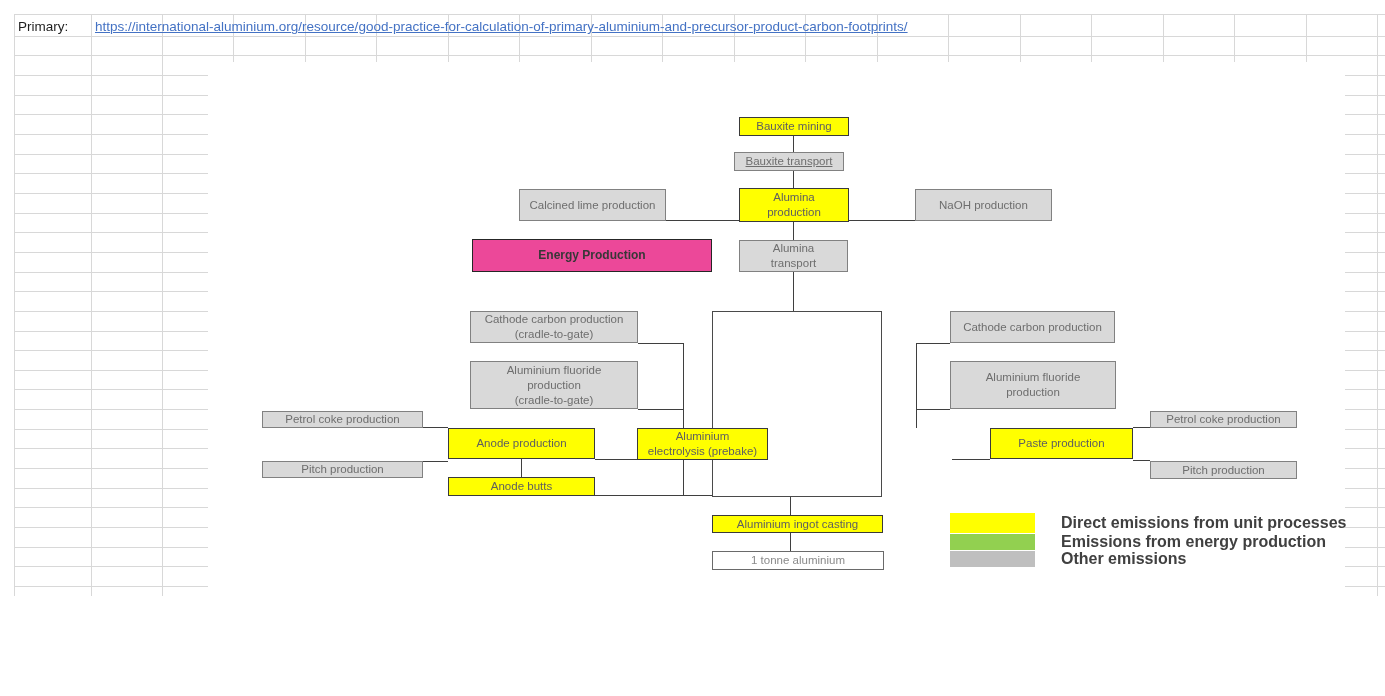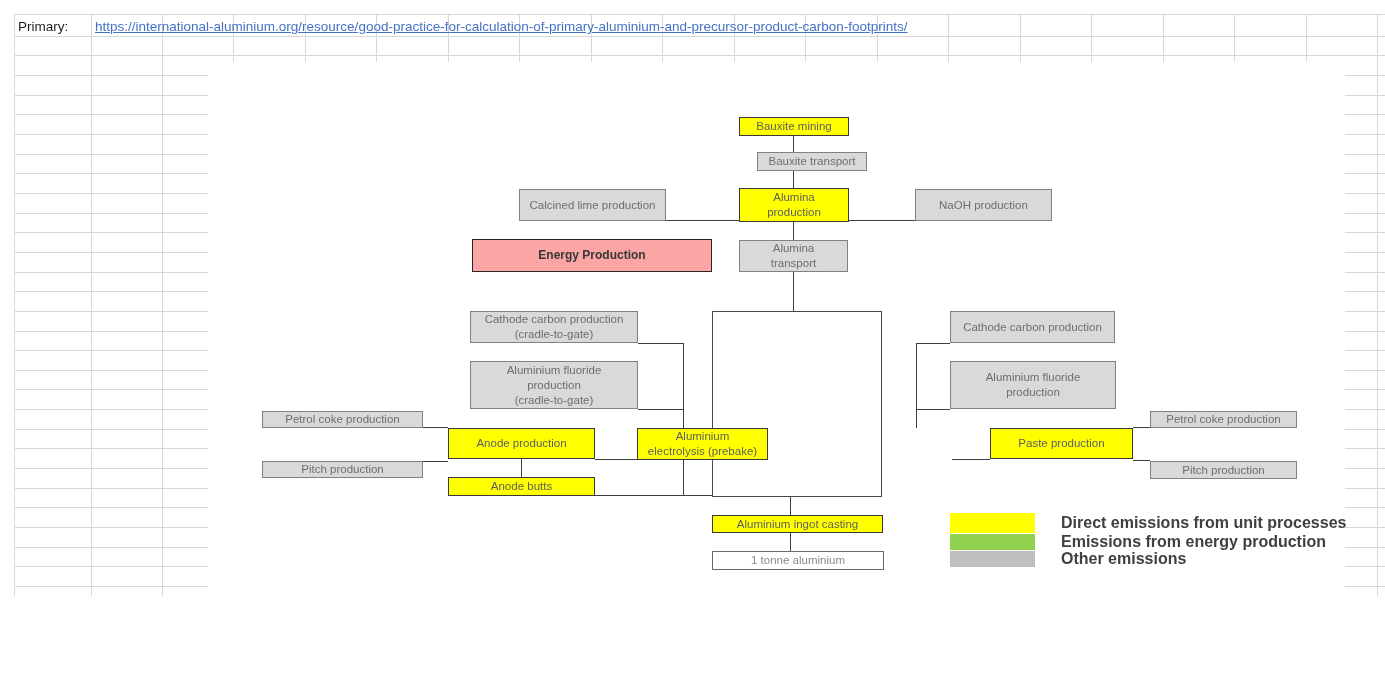--- a/index.html
+++ b/index.html
@@ -10,21 +10,21 @@
   #url-link{color:#4472C4;text-decoration:underline;cursor:pointer;}
   #image-area{position:absolute;left:208px;top:62px;width:1137px;height:562px;background:#ffffff;}
   #flowchart{position:absolute;left:0;top:0;width:1385px;height:696px;}
   .chart-title{position:absolute;left:262px;top:79px;font-size:16px;font-weight:bold;
                color:#595959;letter-spacing:0.3px;white-space:nowrap;}
   .fbox{position:absolute;box-sizing:border-box;display:flex;flex-direction:column;
         justify-content:center;align-items:center;text-align:center;
         font-size:11.5px;line-height:15px;color:#5f5f5f;white-space:nowrap;}
   .fbox.yellow{background:#FFFF00;border:1px solid #3a3a3a;}
   .fbox.gray{background:#D9D9D9;border:1px solid #818181;color:#6e6e6e;}
-  .fbox.green{background:#fca5a5;border:1px solid #262626;font-weight:bold;color:#373737;font-size:12px;}
+  .fbox.green{background:#ec4899;border:1px solid #262626;font-weight:bold;color:#373737;font-size:12px;}
   .fbox.frame{background:#ffffff;border:1px solid #4a4a4a;}
   .fbox.white{background:#ffffff;border:1px solid #6a6a6a;color:#8a8a8a;}
   .conn{position:absolute;background:#3f3f3f;}
   .legend-swatch{position:absolute;}
   .legend-label{position:absolute;font-size:16px;font-weight:600;color:#404040;
                 white-space:nowrap;line-height:14px;}
 </style>
 </head>
 <body>
 
@@ -112,21 +112,21 @@
       <div class="conn" style="left: 595px; top: 459px; width: 42px; height: 1px;"></div>
       <div class="conn" style="left: 952px; top: 459px; width: 38px; height: 1px;"></div>
       <div class="conn" style="left: 1133px; top: 427px; width: 17px; height: 1px;"></div>
       <div class="conn" style="left: 1133px; top: 460px; width: 17px; height: 1px;"></div>
       <div class="conn" style="left: 790px; top: 497px; width: 1px; height: 18px;"></div>
       <div class="conn" style="left: 790px; top: 533px; width: 1px; height: 18px;"></div>
       <div class="fbox frame" style="left: 712px; top: 311px; width: 170px; height: 186px;"></div>
       <div class="fbox yellow" style="left: 739px; top: 117px; width: 110px; height: 19px;">
         <div>Bauxite mining</div>
       </div>
-      <div class="fbox gray" style="left: 757px; top: 152px; width: 110px; height: 19px;">
+      <div class="fbox gray" style="left: 734px; top: 152px; width: 110px; height: 19px; text-decoration: underline;">
         <div>Bauxite transport</div>
       </div>
       <div class="fbox gray" style="left: 519px; top: 189px; width: 147px; height: 32px;">
         <div>Calcined lime production</div>
       </div>
       <div class="fbox yellow" style="left: 739px; top: 188px; width: 110px; height: 34px;">
         <div>Alumina</div>
         <div>production</div>
       </div>
       <div class="fbox gray" style="left: 915px; top: 189px; width: 137px; height: 32px;">

